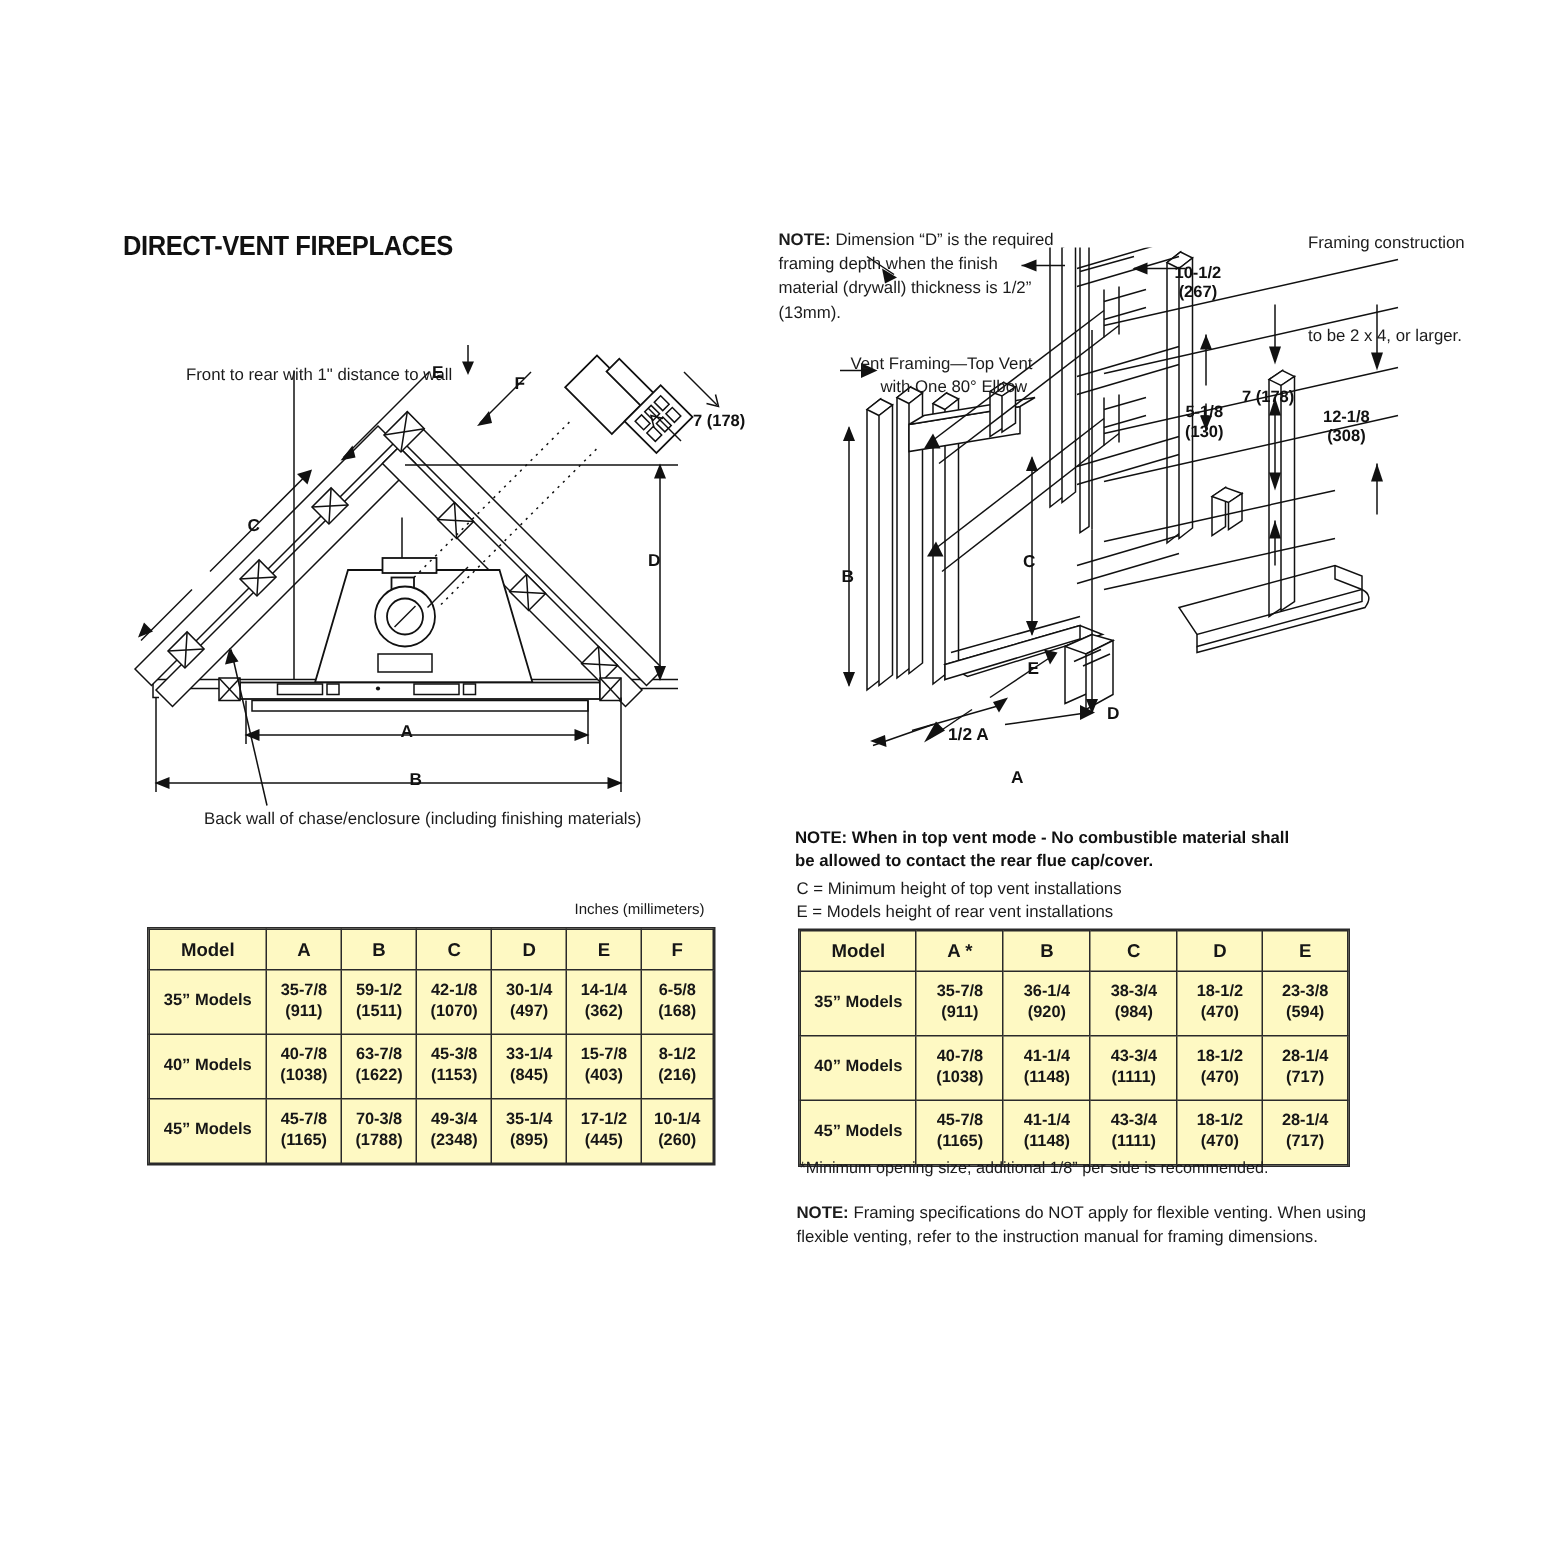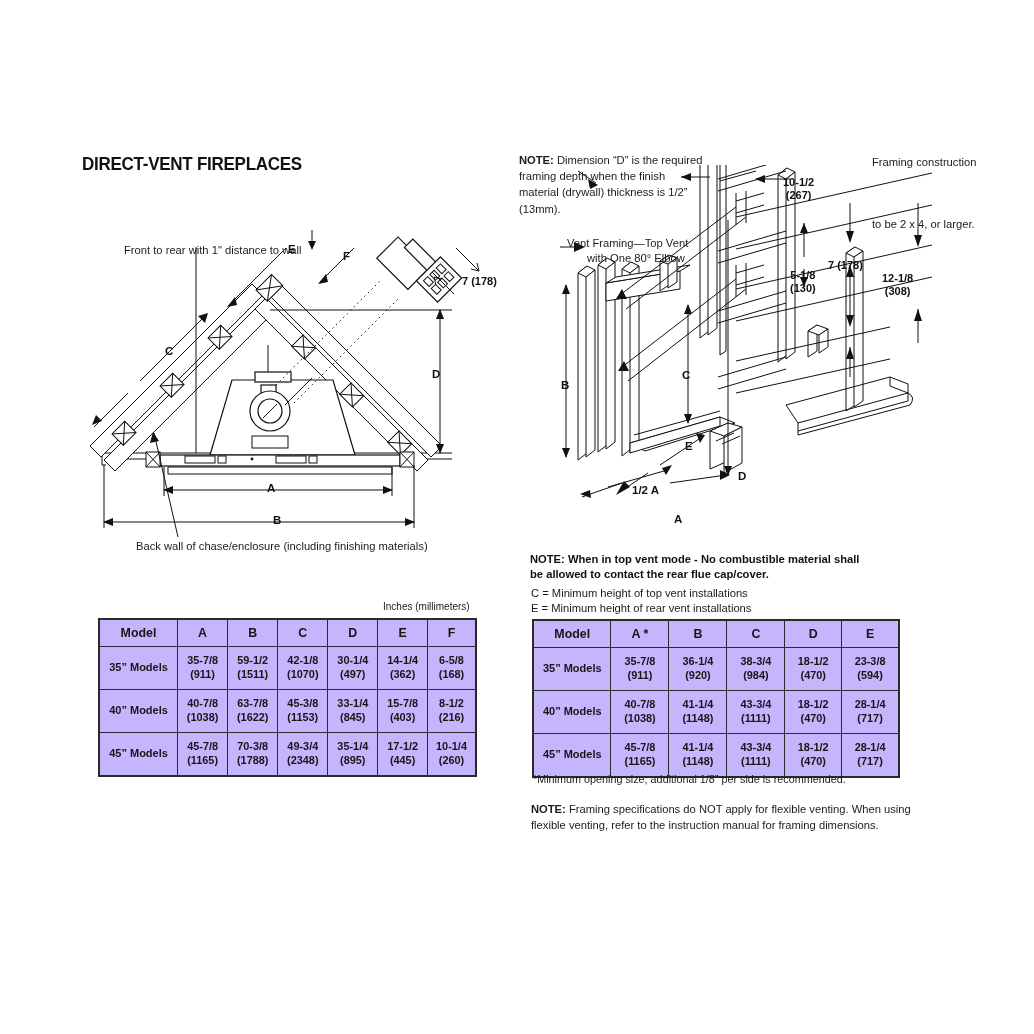--- a/index.html
+++ b/index.html
@@ -24,21 +24,21 @@
   .dim{font-size:11px;font-weight:bold;color:#111;white-space:nowrap;text-align:center;line-height:1.22;}
   .dimltr{font-size:11.5px;font-weight:bold;color:#111;}
   .note b{font-weight:bold;}
   .note{font-size:11.2px;line-height:1.45;color:#1b1b1b;}
   .noteb{font-size:11.2px;line-height:1.45;color:#111;font-weight:bold;}
 
   
   table.spec{
     border-collapse:collapse;
     font-size:11px;
-    background:#c4b5fd;
+    background:#fef9c3;
   }
   table.spec th,table.spec td{
     border:1px solid #2a2a2a;
     text-align:center;
     vertical-align:middle;
     color:#161616;
     padding:0;
   }
   table.spec thead th{
     font-weight:bold;font-size:12.4px;height:26px;
@@ -441,21 +441,21 @@
 <div class="abs dimltr" style="left:561px;top:379px;">B</div>
 <div class="abs dimltr" style="left:682px;top:369px;">C</div>
 <div class="abs dimltr" style="left:685px;top:440px;">E</div>
 <div class="abs dimltr" style="left:738px;top:470px;">D</div>
 <div class="abs dimltr" style="left:674px;top:513px;">A</div>
 <div class="abs dimltr" style="left:632px;top:484px;">1/2 A</div>
 
 <div class="abs noteb" style="left:530px;top:551px;">NOTE: When in top vent mode - No combustible material shall</div>
 <div class="abs noteb" style="left:530px;top:566px;">be allowed to contact the rear flue cap/cover.</div>
 <div class="abs note" style="left:531px;top:585px;">C = Minimum height of top vent installations</div>
-<div class="abs note" style="left:531px;top:600px;">E = Minimum height of rear vent installations</div>
+<div class="abs note" style="left:531px;top:600px;">E = Models height of rear vent installations</div>
 
 <div class="tbl-cap" style="left:383px;top:601px;">Inches (millimeters)</div>
 <div class="tbl-wrap" style="left:99px;top:619px;">
   <table class="spec" style="width:377px;">
     <thead>
       <tr>
         <th style="width:79px;">Model</th>
         <th style="width:50px;">A</th>
         <th style="width:50px;">B</th>
         <th style="width:50px;">C</th>

